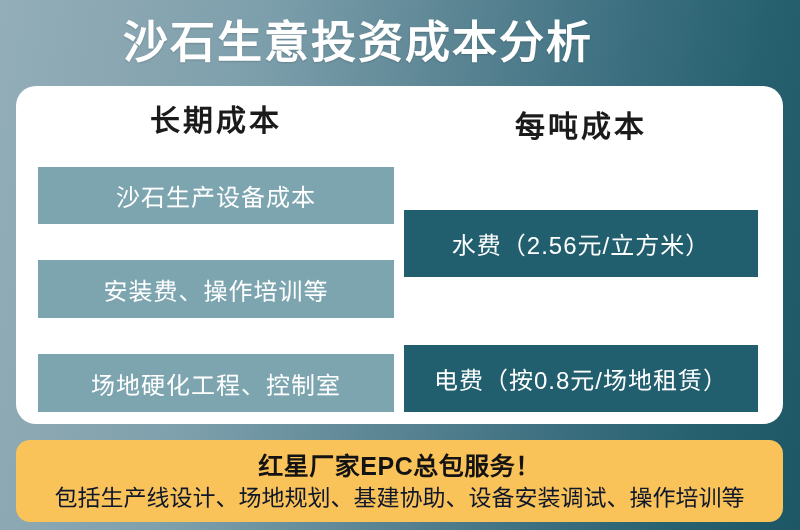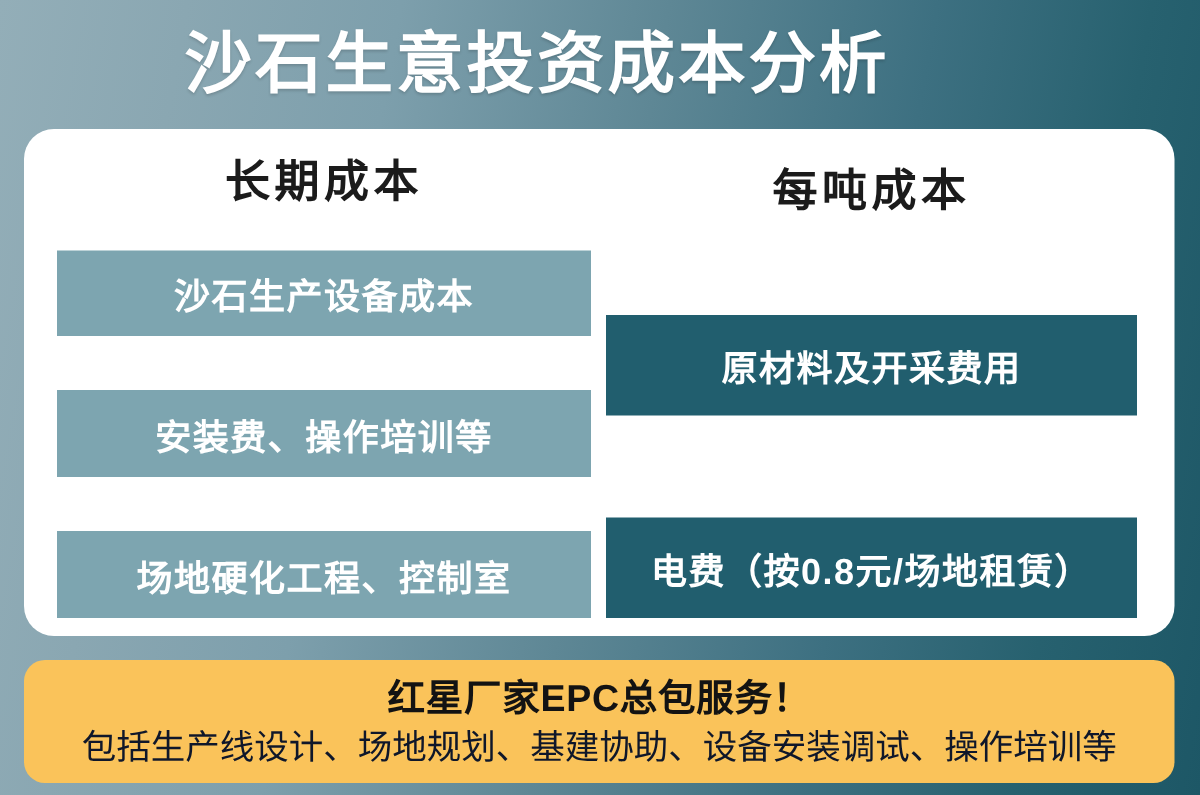--- a/index.html
+++ b/index.html
@@ -103,21 +103,21 @@
   }
 
   .cell {
     height: 67px;
     margin-bottom: 20px;
     display: flex;
     align-items: center;
     justify-content: center;
     color: #ffffff;
     font-size: 24px;
-    font-weight: bold;
+    font-weight: normal;
     letter-spacing: 1px;
     white-space: nowrap;
     box-sizing: border-box;
   }
   .cell:last-child { margin-bottom: 12px; }
 
   .cell.tone-light { background: #7da5b0; }
   .cell.tone-dark  { background: #215e6e; }
 
   
@@ -169,21 +169,21 @@
 
       <div class="column left">
         <div class="col-header">长期成本</div>
         <div class="cell tone-light">沙石生产设备成本</div>
         <div class="cell tone-light">安装费、操作培训等</div>
         <div class="cell tone-light">场地硬化工程、控制室</div>
       </div>
 
       <div class="column right">
         <div class="col-header">每吨成本</div>
-        <div class="cell tone-dark">原材料及开采费用</div>
+        <div class="cell tone-dark">水费（2.56元/立方米）</div>
         <div class="cell tone-dark">电费（按0.8元/场地租赁）</div>
       </div>
 
     </div>
   </div>
 
   <div class="footer">
     <div class="footer-headline">红星厂家EPC总包服务！</div>
     <div class="footer-sub">包括生产线设计、场地规划、基建协助、设备安装调试、操作培训等</div>
   </div>

